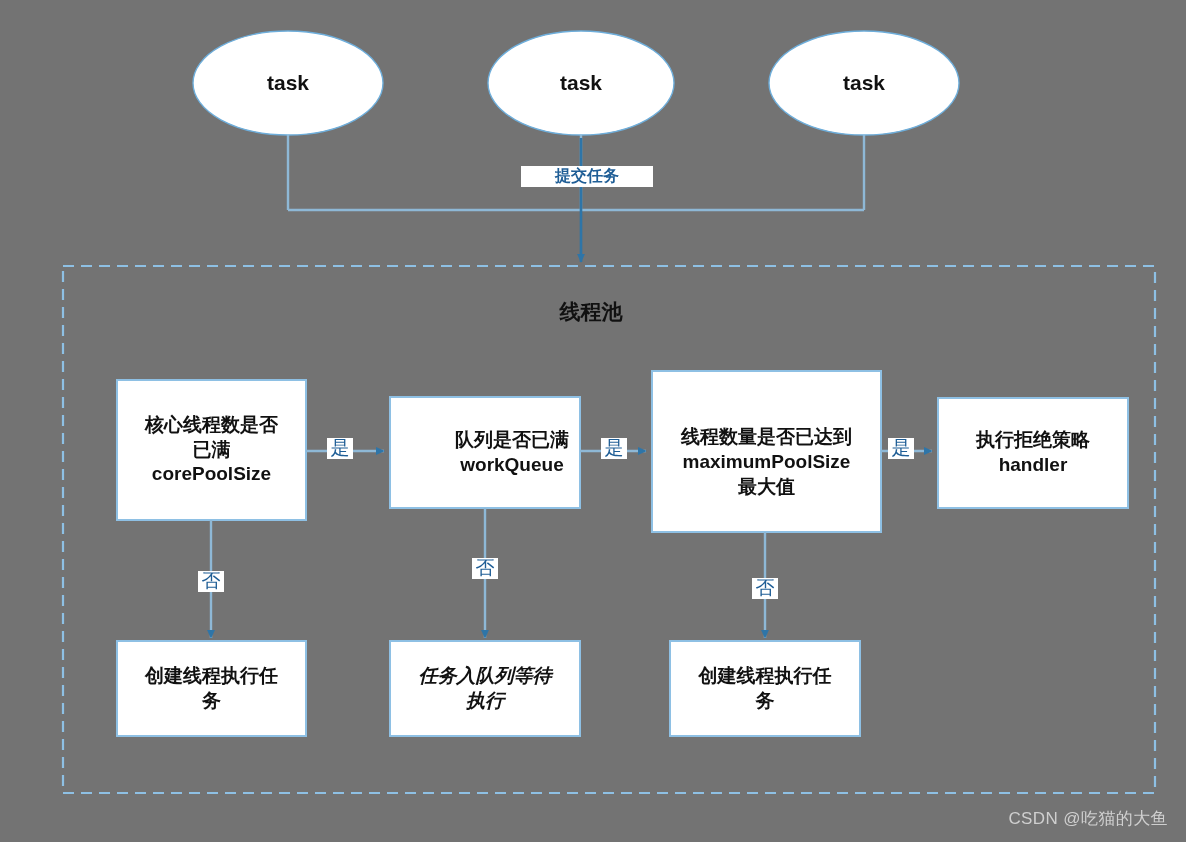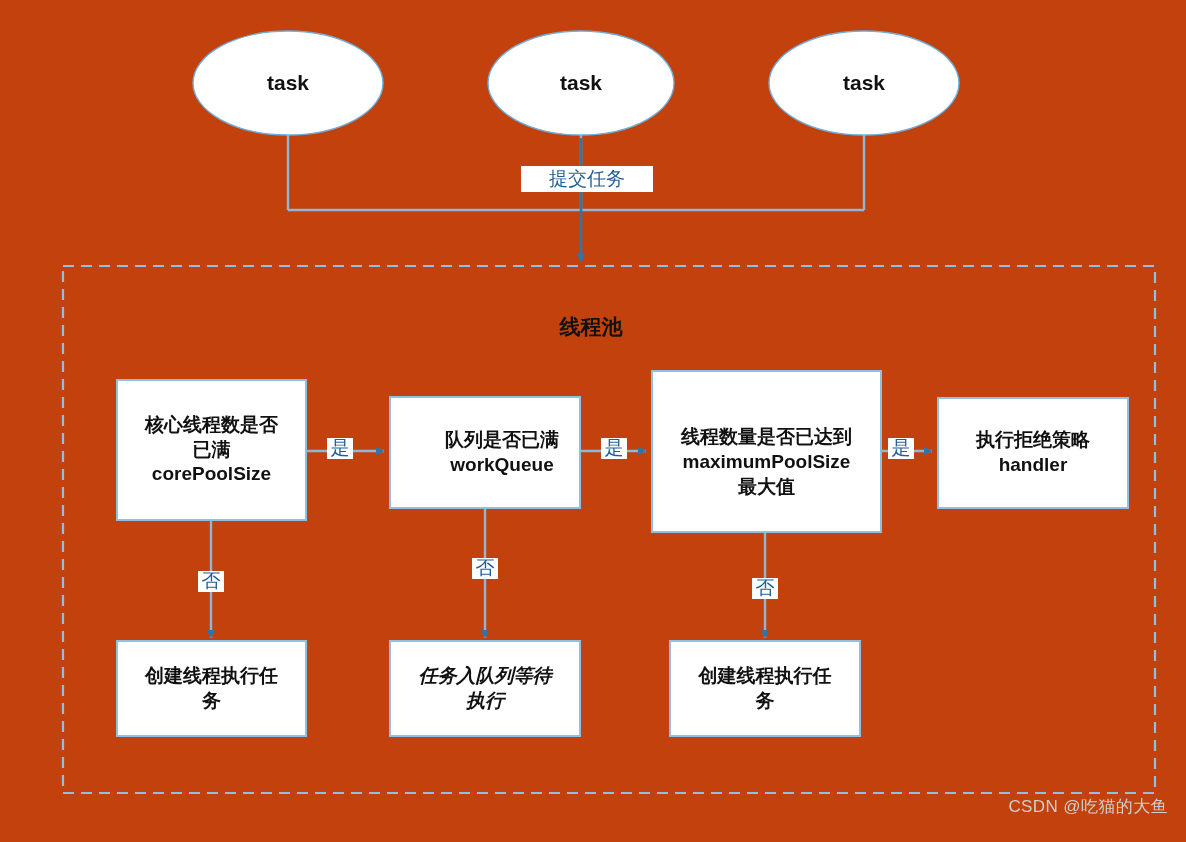--- a/index.html
+++ b/index.html
@@ -8,21 +8,21 @@
     background: #ffffff;
   }
   body {
     font-family: "Liberation Sans", "DejaVu Sans", sans-serif;
     color: #1a1a1a;
   }
   #canvas {
     position: relative;
     width: 1186px;
     height: 842px;
-    background: #c2410c;
+    background: #737373;
     overflow: hidden;
   }
   #diagram-svg {
     position: absolute;
     left: 0;
     top: 0;
     width: 1186px;
     height: 842px;
   }
   .node-label {
@@ -37,21 +37,20 @@
     pointer-events: none;
   }
   .task-label {
     font-size: 21px;
     font-weight: 700;
   }
   .pool-title {
     font-size: 21px;
     font-weight: 700;
     color: #111111;
-    margin-top: 15px;
   }
   .box-label {
     font-size: 19px;
     font-weight: 700;
     padding: 0 8px;
     box-sizing: border-box;
   }
   .edge-label {
     position: absolute;
     color: #1F5E96;
@@ -61,30 +60,30 @@
     background: #ffffff;
     line-height: 1.1;
     pointer-events: none;
   }
   .edge-label.cjk-big {
     font-size: 19px;
   }
   .submit-label {
     position: absolute;
     color: #1F5E96;
-    font-size: 19px;
-    font-weight: 400;
+    font-size: 16px;
+    font-weight: 700;
     background: #ffffff;
     padding: 0 6px;
     text-align: center;
   }
   .watermark {
     position: absolute;
     right: 18px;
-    bottom: 24px;
+    bottom: 12px;
     color: #cfcfcf;
     font-size: 17px;
     letter-spacing: 0.4px;
     user-select: none;
   }
 </style>
 </head>
 <body>
 
 <div id="canvas">
@@ -146,21 +145,21 @@
   </div>
 
   <div class="node-label box-label" style="left:117px; top:380px; width:189px; height:140px;">
     <div>
       <div>核心线程数是否</div>
       <div>已满</div>
       <div>corePoolSize</div>
     </div>
   </div>
 
-  <div class="node-label box-label" style="left:390px; top:397px; width:224px; height:111px;">
+  <div class="node-label box-label" style="left:400px; top:397px; width:224px; height:111px;">
     <div>
       <div>队列是否已满</div>
       <div>workQueue</div>
     </div>
   </div>
 
   <div class="node-label box-label" style="left:652px; top:371px; width:229px; height:161px;margin-top:11px;">
     <div>
       <div>线程数量是否已达到</div>
       <div>maximumPoolSize</div>

